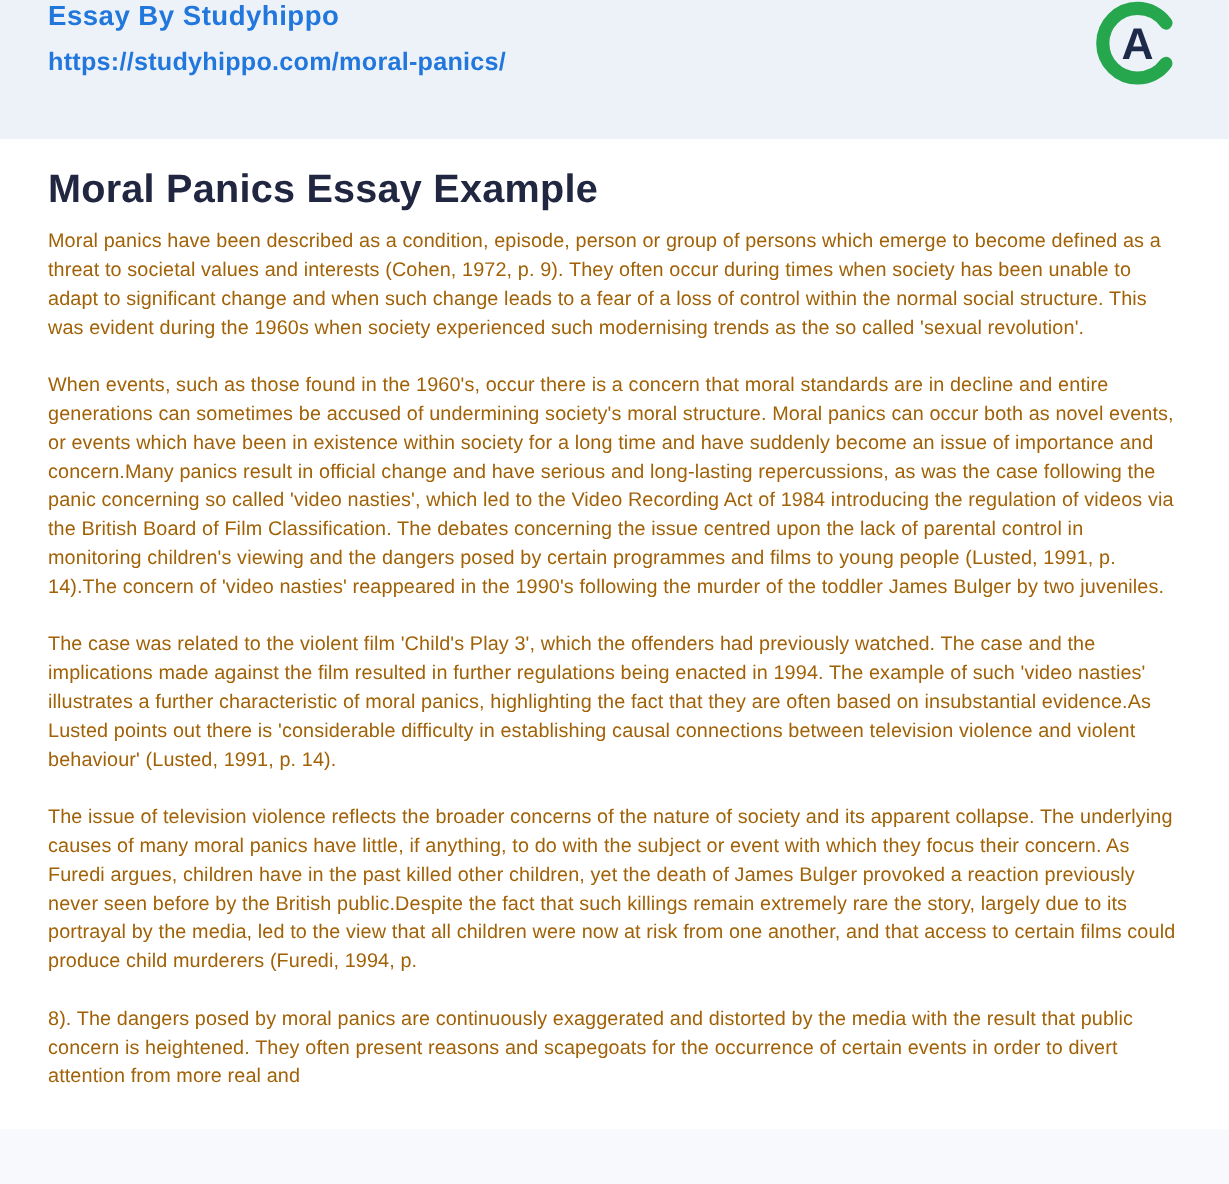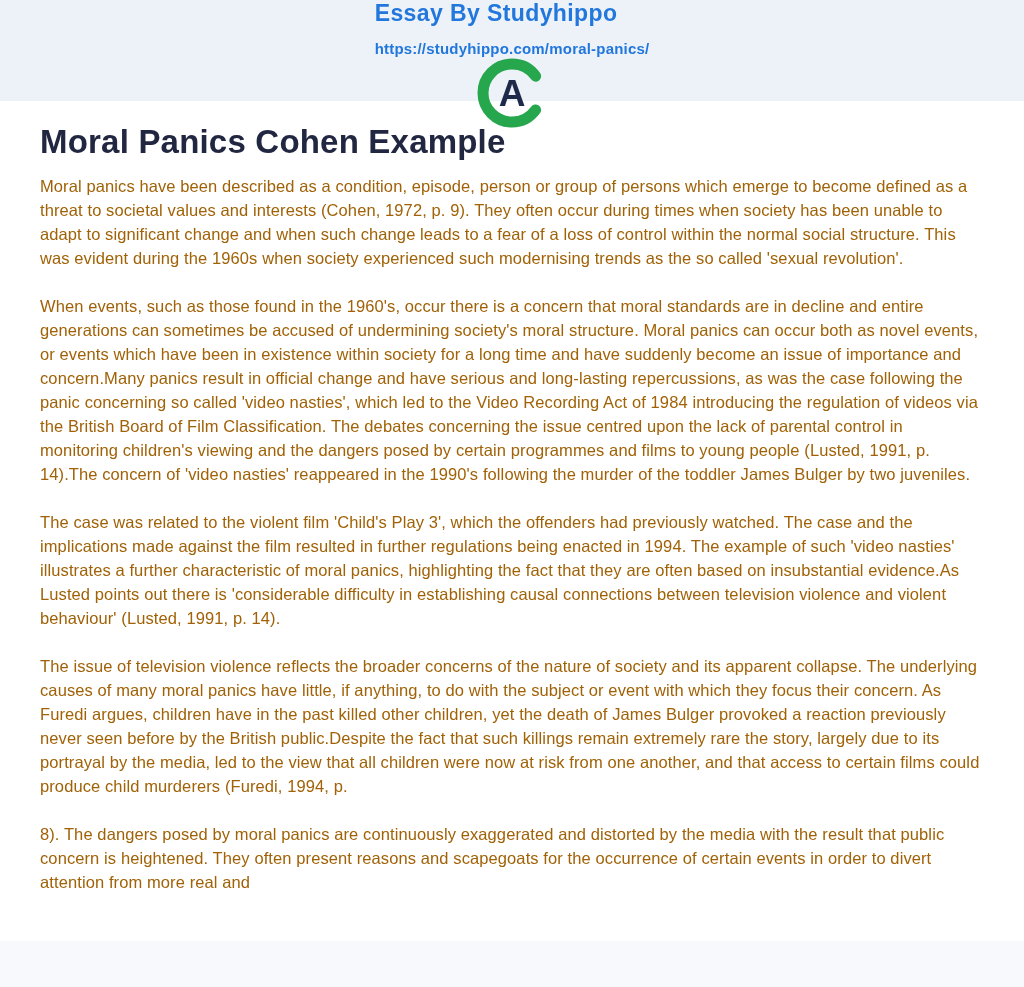--- a/index.html
+++ b/index.html
@@ -5,39 +5,37 @@
   * { margin: 0; padding: 0; box-sizing: border-box; }
   html, body { width: 1024px; }
   body {
     height: 987px;
     background: #ffffff;
     font-family: "Liberation Sans", sans-serif;
     overflow: hidden;
   }
   .header {
     background: #edf2f9;
-    height: 101px;
+    height: 116px;
     padding: 0 40px;
     display: flex;
-    align-items: center;
     justify-content: space-between;
-    flex-direction: column;
   }
   .header-text { display: flex; flex-direction: column; gap: 13px; }
   .site-title {
     color: #2277dd;
     font-size: 23px;
     font-weight: 700;
     letter-spacing: 0.4px;
     text-decoration: none;
     cursor: pointer;
   }
   .site-url {
     color: #2277dd;
-    font-size: 15px;
+    font-size: 21px;
     font-weight: 600;
     letter-spacing: 0.2px;
     text-decoration: none;
     cursor: pointer;
   }
   .logo { width: 72px; height: 72px; flex: 0 0 auto; }
   .main { padding: 22px 40px 0 40px; }
   .essay-title {
     color: #222741;
     font-size: 33px;
@@ -71,21 +69,21 @@
   </div>
   <div class="logo">
     <svg viewBox="0 0 72 72" width="72" height="72" aria-hidden="true">
       <circle cx="36" cy="36" r="29" fill="none" stroke="#26a64d" stroke-width="11" stroke-linecap="round" stroke-dasharray="146 36" stroke-dashoffset="164"></circle>
       <text x="36" y="49" text-anchor="middle" font-family="Liberation Sans, sans-serif" font-size="37" font-weight="bold" fill="#1e2a4a">A</text>
     </svg>
   </div>
 </div>
 
 <div class="main">
-  <h1 class="essay-title">Moral Panics Cohen Example</h1>
+  <h1 class="essay-title">Moral Panics Essay Example</h1>
   <div>
       <p class="para">Moral panics have been described as a condition, episode, person or group of persons which emerge to become defined as a threat to societal values and interests (Cohen, 1972, p. 9). They often occur during times when society has been unable to adapt to significant change and when such change leads to a fear of a loss of control within the normal social structure. This was evident during the 1960s when society experienced such modernising trends as the so called 'sexual revolution'.</p>
       <p class="para">When events, such as those found in the 1960's, occur there is a concern that moral standards are in decline and entire generations can sometimes be accused of undermining society's moral structure. Moral panics can occur both as novel events, or events which have been in existence within society for a long time and have suddenly become an issue of importance and concern.Many panics result in official change and have serious and long-lasting repercussions, as was the case following the panic concerning so called 'video nasties', which led to the Video Recording Act of 1984 introducing the regulation of videos via the British Board of Film Classification. The debates concerning the issue centred upon the lack of parental control in monitoring children's viewing and the dangers posed by certain programmes and films to young people (Lusted, 1991, p. 14).The concern of 'video nasties' reappeared in the 1990's following the murder of the toddler James Bulger by two juveniles.</p>
       <p class="para">The case was related to the violent film 'Child's Play 3', which the offenders had previously watched. The case and the implications made against the film resulted in further regulations being enacted in 1994. The example of such 'video nasties' illustrates a further characteristic of moral panics, highlighting the fact that they are often based on insubstantial evidence.As Lusted points out there is 'considerable difficulty in establishing causal connections between television violence and violent behaviour' (Lusted, 1991, p. 14).</p>
       <p class="para">The issue of television violence reflects the broader concerns of the nature of society and its apparent collapse. The underlying causes of many moral panics have little, if anything, to do with the subject or event with which they focus their concern. As Furedi argues, children have in the past killed other children, yet the death of James Bulger provoked a reaction previously never seen before by the British public.Despite the fact that such killings remain extremely rare the story, largely due to its portrayal by the media, led to the view that all children were now at risk from one another, and that access to certain films could produce child murderers (Furedi, 1994, p.</p>
       <p class="para">8). The dangers posed by moral panics are continuously exaggerated and distorted by the media with the result that public concern is heightened. They often present reasons and scapegoats for the occurrence of certain events in order to divert attention from more real and</p>
     </div>
 </div>
 
 <div class="footer-strip"></div>

